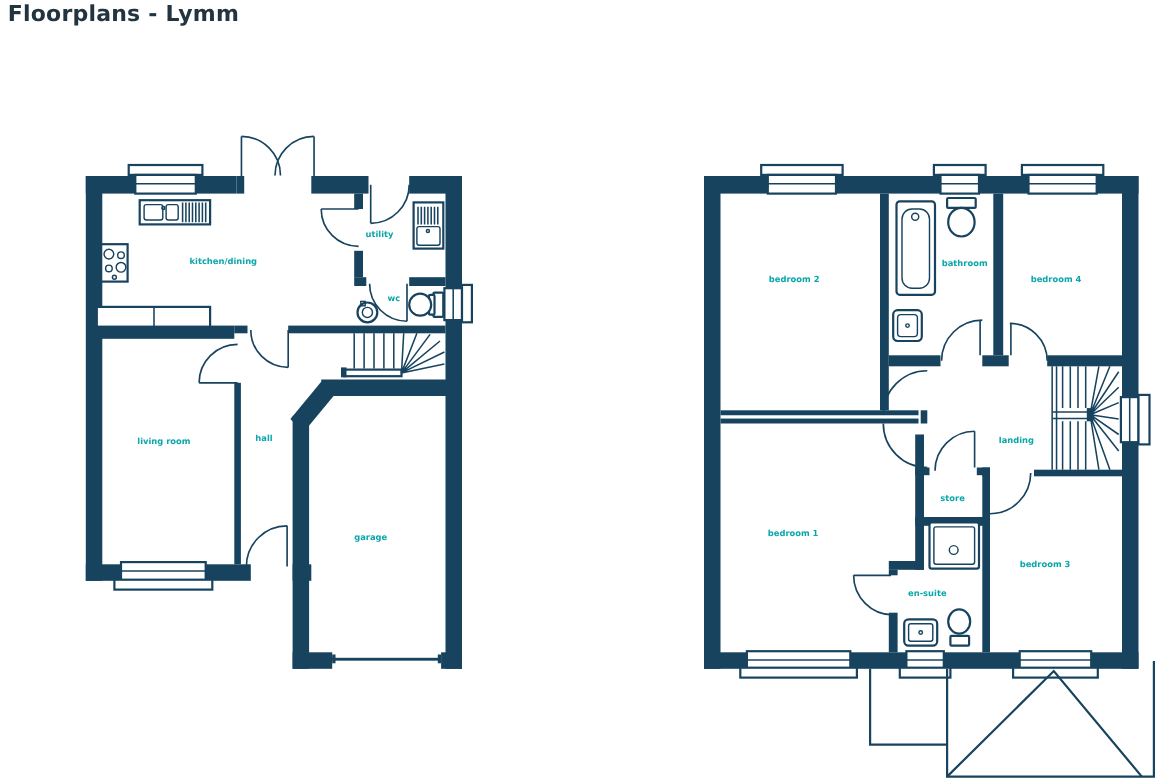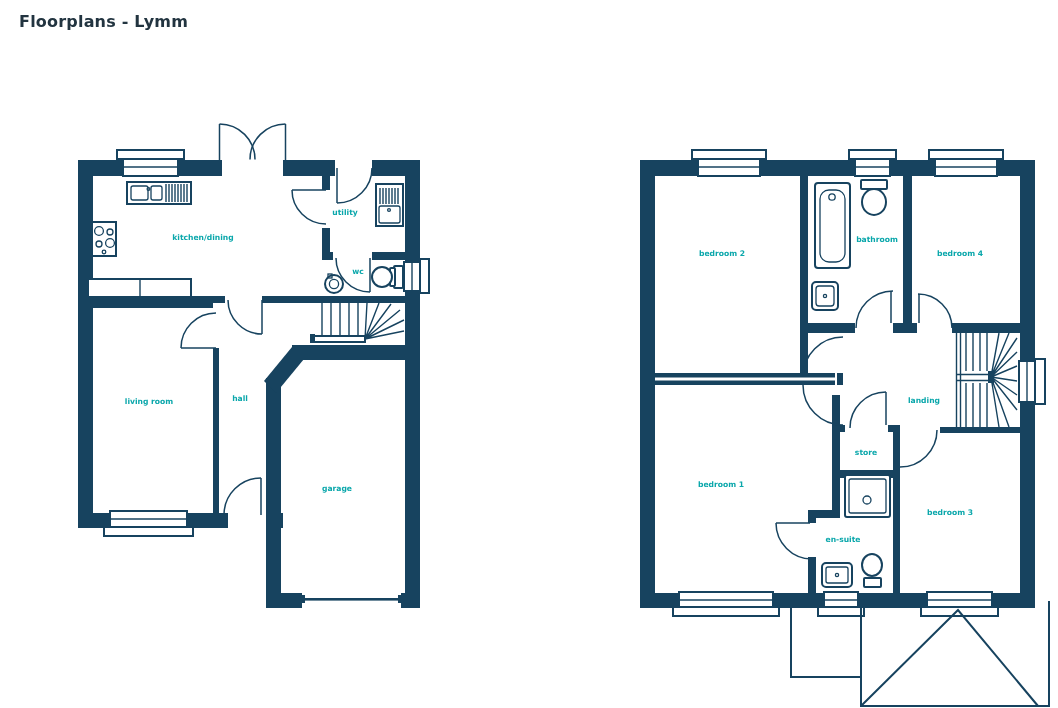--- a/index.html
+++ b/index.html
@@ -3,22 +3,22 @@
 <meta charset="utf-8">
 <style>
   :root{
     --wall:#17435f;
     --label:#0aa7ab;
     --title:#223440;
   }
   html,body{margin:0;padding:0;background:#fff;}
   body{width:1058px;height:708px;position:relative;overflow:hidden;
        font-family:"DejaVu Sans", sans-serif;}
-  .page-title{position:absolute;left:7px;top:0px;margin:12px;
-       font-size:16px;font-weight:bold;color:var(--title);letter-spacing:.2px;}
+  .page-title{position:absolute;left:7px;top:0px;margin:0;
+       font-size:20px;font-weight:bold;color:var(--title);letter-spacing:.2px;}
   svg{position:absolute;left:0;top:0;}
   .w{fill:var(--wall);stroke:none;}
   .tl{stroke:var(--wall);stroke-width:2;fill:none;}
   .t1{stroke:var(--wall);stroke-width:1.4;fill:none;}
   .arc{stroke:var(--wall);stroke-width:1.5;fill:none;}
   .fx{stroke:var(--wall);stroke-width:2;fill:#fff;}
   .fx1{stroke:var(--wall);stroke-width:1.3;fill:none;}
   .win{fill:#fff;stroke:var(--wall);stroke-width:2;}
   .lbl{fill:var(--label);font-family:"DejaVu Sans",sans-serif;
        font-size:7.6px;font-weight:bold;text-anchor:middle;}

